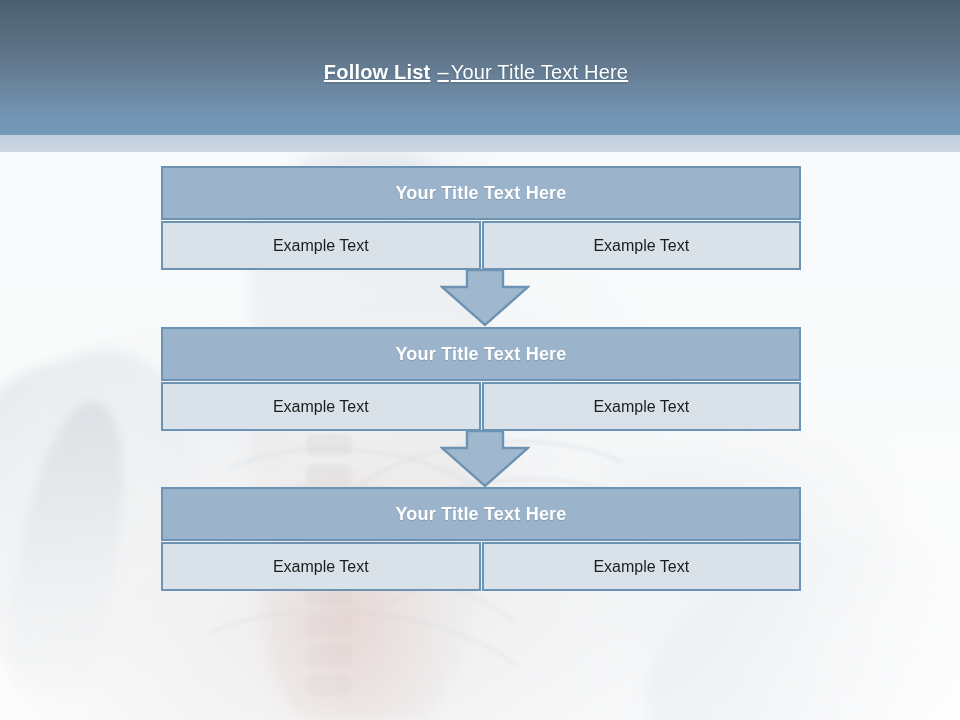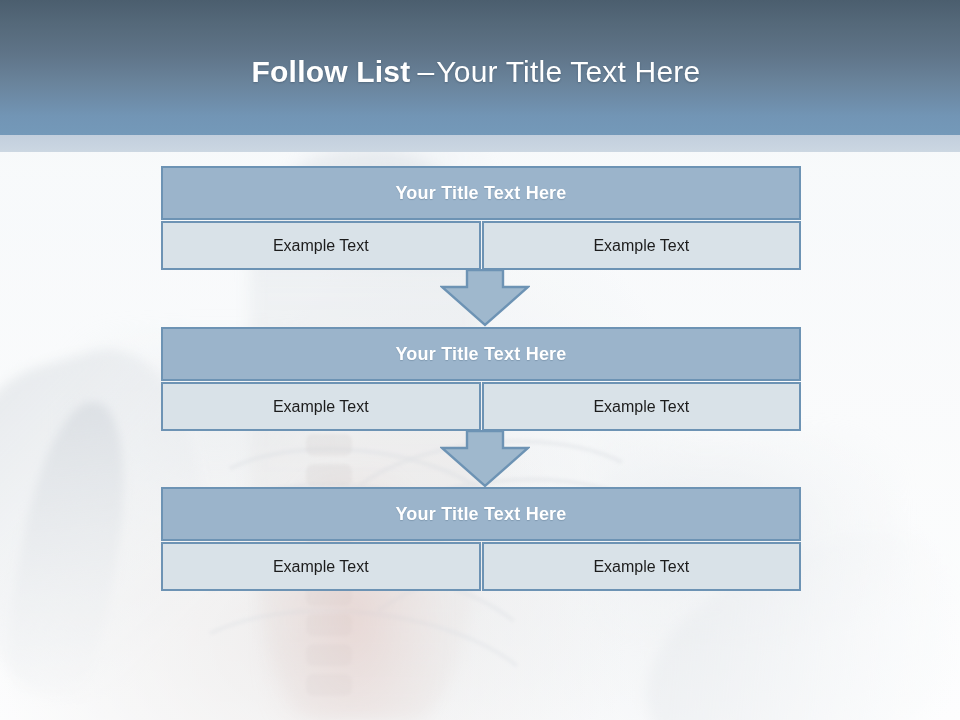--- a/index.html
+++ b/index.html
@@ -155,26 +155,27 @@
         #6a849c 62%,
         #7295b5 86%,
         #7499b9 100%);
   }
   .header-title {
     position: absolute;
     left: 0; right: 0;
     top: 52px;
     text-align: center;
     color: #ffffff;
-    font-size: 30px;
+    font-size: 20px;
     line-height: 40px;
     letter-spacing: 0.2px;
     white-space: nowrap;
     text-shadow: 0 1px 2px rgba(40,55,70,0.33);
     padding-right: 8px;
+    text-decoration: underline;
   }
   .header-title .t-bold { font-weight: bold; }
   .header-title .t-sep  { font-weight: normal; padding: 0 2px 0 7px; }
   .header-title .t-rest { font-weight: normal; }
 
   .header-band {
     position: absolute;
     left: 0; top: 135px;
     width: 960px; height: 17px;
     background: linear-gradient(180deg, #c3cfdd 0%, #c7d3e0 55%, #ccd7e2 100%);

